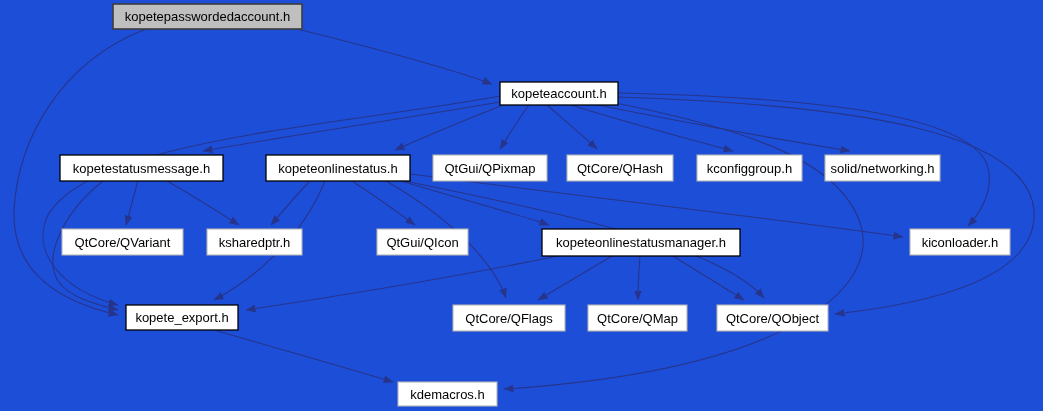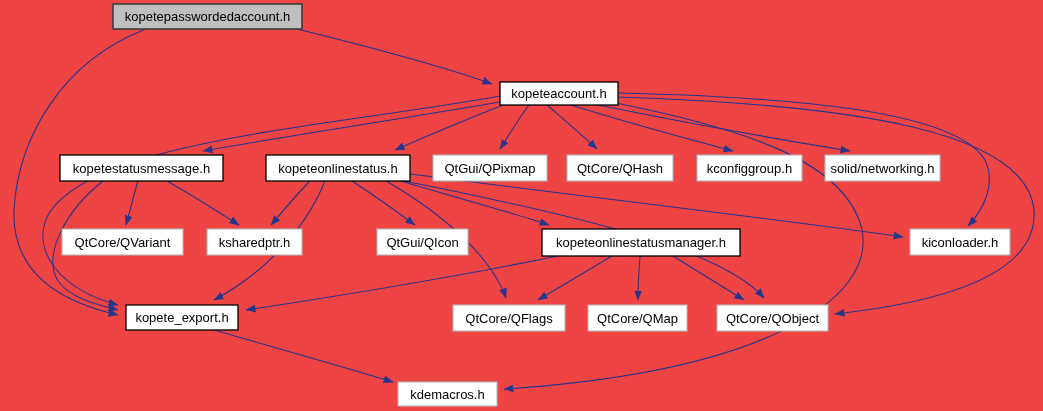--- a/index.html
+++ b/index.html
@@ -5,21 +5,21 @@
   html, body {
     margin: 0;
     padding: 0;
     background: #ffffff;
     font-family: "Liberation Sans", "DejaVu Sans", sans-serif;
   }
   #canvas-wrap {
     position: relative;
     width: 1043px;
     height: 411px;
-    background: #ef4444;
+    background: #1d4ed8;
     overflow: hidden;
   }
   svg { display: block; }
   .node-label {
     font-family: "Liberation Sans", "DejaVu Sans", sans-serif;
     font-size: 13px;
     fill: #000000;
   }
   .edge-path {
     fill: none;

